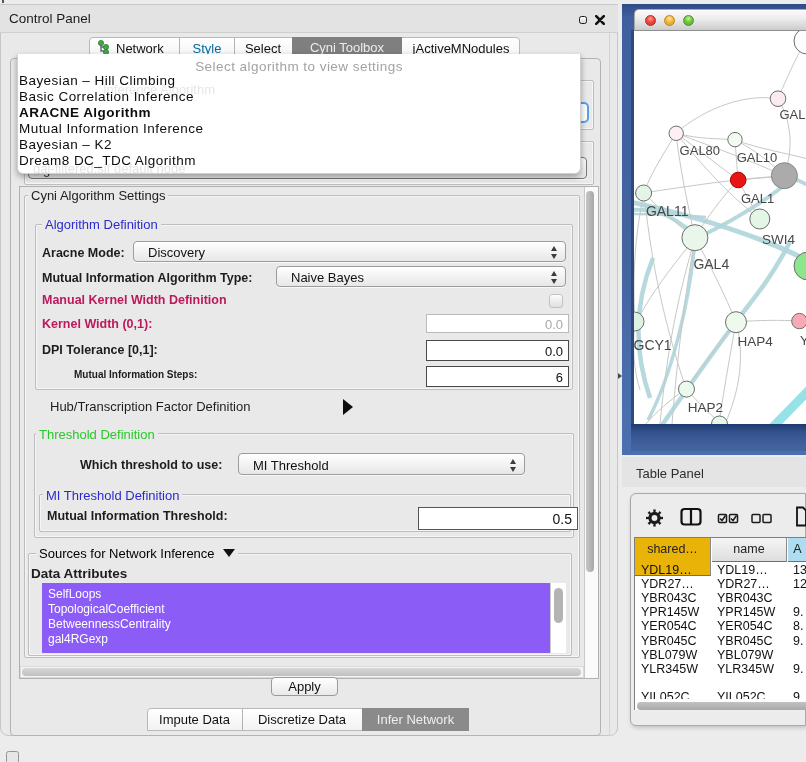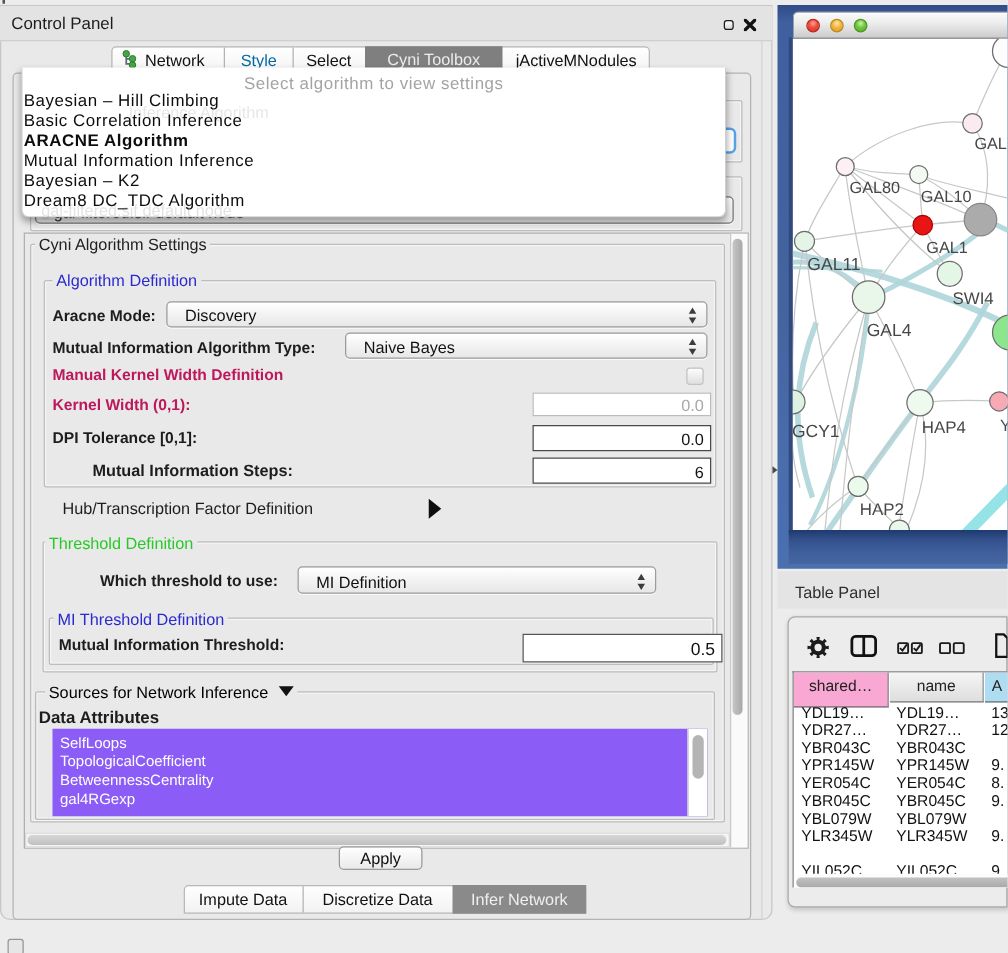--- a/index.html
+++ b/index.html
@@ -74,31 +74,31 @@
 <div class="combo" style="left:276px;top:266px;width:290px;height:21px;">
     <span class="ct">Naive Bayes</span>
  <span class="spin" style="right:7px;top:4px;height:13px;"></span>
   </div>
 <div class="lab b glab" style="left:42px;top:293px;font-size:12.5px;">Manual Kernel Width Definition</div>
 <div class="abs" style="left:549px;top:294px;width:14px;height:14px;border:1px solid #c2c2c2;border-radius:3px;background:linear-gradient(#fdfdfd,#dedede);"></div>
 <div class="lab b glab" style="left:42px;top:317px;font-size:12.5px;">Kernel Width (0,1):</div>
 <div class="field" style="left:426px;top:314px;width:143px;height:19px;border:1px solid #bbb;color:#a8a8a8;">0.0</div>
 <div class="lab b" style="left:42px;top:343px;font-size:12.5px;">DPI Tolerance [0,1]:</div>
 <div class="field" style="left:426px;top:340px;width:143px;height:21px;border:1px solid #484848;padding-top:3px;">0.0</div>
-<div class="lab b" style="left:42px;top:369px;font-size:13px;padding-left:32px;">Mutual Information Steps:</div>
+<div class="lab b" style="left:42px;top:369px;font-size:10px;padding-left:32px;">Mutual Information Steps:</div>
 <div class="field" style="left:426px;top:366px;width:143px;height:21px;border:1px solid #484848;padding-top:3px;">6</div>
 
 <div class="lab" style="left:50px;top:399px;">Hub/Transcription Factor Definition</div>
 <div class="abs" style="left:343px;top:398.5px;width:0;height:0;border-top:8px solid transparent;border-bottom:8px solid transparent;border-left:10.5px solid #0d0d0d;"></div>
 
 <div class="group" style="left:34px;top:433px;width:540px;height:105px;"></div>
 <div class="gtitle" style="left:36px;top:427px;color:#29c829;">Threshold Definition</div>
 <div class="lab b" style="left:80px;top:458px;font-size:12.5px;">Which threshold to use:</div>
 <div class="combo" style="left:238px;top:453px;width:287px;height:22px;">
-    <span class="ct" style="top:4px;">MI Definition</span>
+    <span class="ct" style="top:4px;">MI Threshold</span>
  <span class="spin" style="right:7px;top:4.5px;height:13px;"></span>
   </div>
 <div class="group" style="left:39px;top:494px;width:532px;height:38px;"></div>
 <div class="gtitle" style="left:43px;top:488px;color:#2a2ad0;">MI Threshold Definition</div>
 <div class="lab b" style="left:47px;top:509px;font-size:12.5px;">Mutual Information Threshold:</div>
 <div class="field" style="left:418px;top:507px;width:160px;height:23px;border:1px solid #555;font-size:14px;padding-top:3px;">0.5</div>
 
 <div class="group" style="left:28px;top:553px;width:544px;height:103px;"></div>
 <div class="gtitle" style="left:36px;top:546px;">Sources for Network Inference<span style="display:inline-block;margin-left:8px;width:0;height:0;border-left:6.5px solid transparent;border-right:6.5px solid transparent;border-top:8px solid #111;vertical-align:1px;"></span></div>
 <div class="lab b" style="left:31px;top:566px;font-size:13.5px;">Data Attributes</div>
@@ -227,21 +227,21 @@
 <rect x="78.5" y="9.5" width="8" height="8" rx="1"></rect>
       <rect x="89.5" y="9.5" width="8" height="8" rx="1"></rect>
 <rect x="112" y="9.5" width="8" height="8" rx="1"></rect>
       <rect x="123" y="9.5" width="8" height="8" rx="1"></rect>
 <path d="M80 13.5 L82 15.5 L85.5 10.5 M91 13.5 L93 15.5 L96.5 10.5"></path>
 </g>
 <path d="M157 2.5 L163 2.5 L166 5.5 L166 20.5 L157 20.5 Z" fill="none" stroke="#111" stroke-width="1.8"></path>
 </svg>
 
 <div class="abs" style="left:634px;top:537px;width:172px;height:173px;background:#fff;border-left:1px solid #7e7e7e;border-top:1px solid #7e7e7e;overflow:hidden;font-size:12.5px;color:#111;">
- <div class="abs" style="left:0;top:0;width:76px;height:28px;background:#f9a8d4;border-right:1px solid #8a8a8a;border-bottom:1px solid #6f6f6f;text-align:center;line-height:23px;color:#222;">shared…</div>
+ <div class="abs" style="left:0;top:0;width:76px;height:38px;background:#eab308;border-right:1px solid #8a8a8a;border-bottom:1px solid #6f6f6f;text-align:center;line-height:23px;color:#222;">shared…</div>
  <div class="abs" style="left:77px;top:0;width:75px;height:24px;background:linear-gradient(#f5f5f5,#dedede);border-right:1px solid #8a8a8a;border-bottom:1px solid #6f6f6f;text-align:center;line-height:23px;color:#222;">name</div>
  <div class="abs" style="left:153px;top:0;width:19px;height:24px;background:#aedcf0;border-bottom:1px solid #6f6f6f;text-align:center;line-height:23px;color:#222;">A</div>
  <div class="abs" style="left:6px;top:24.5px;line-height:14.2px;white-space:pre;">YDL19…
 YDR27…
 YBR043C
 YPR145W
 YER054C
 YBR045C
 YBL079W
 YLR345W</div>

